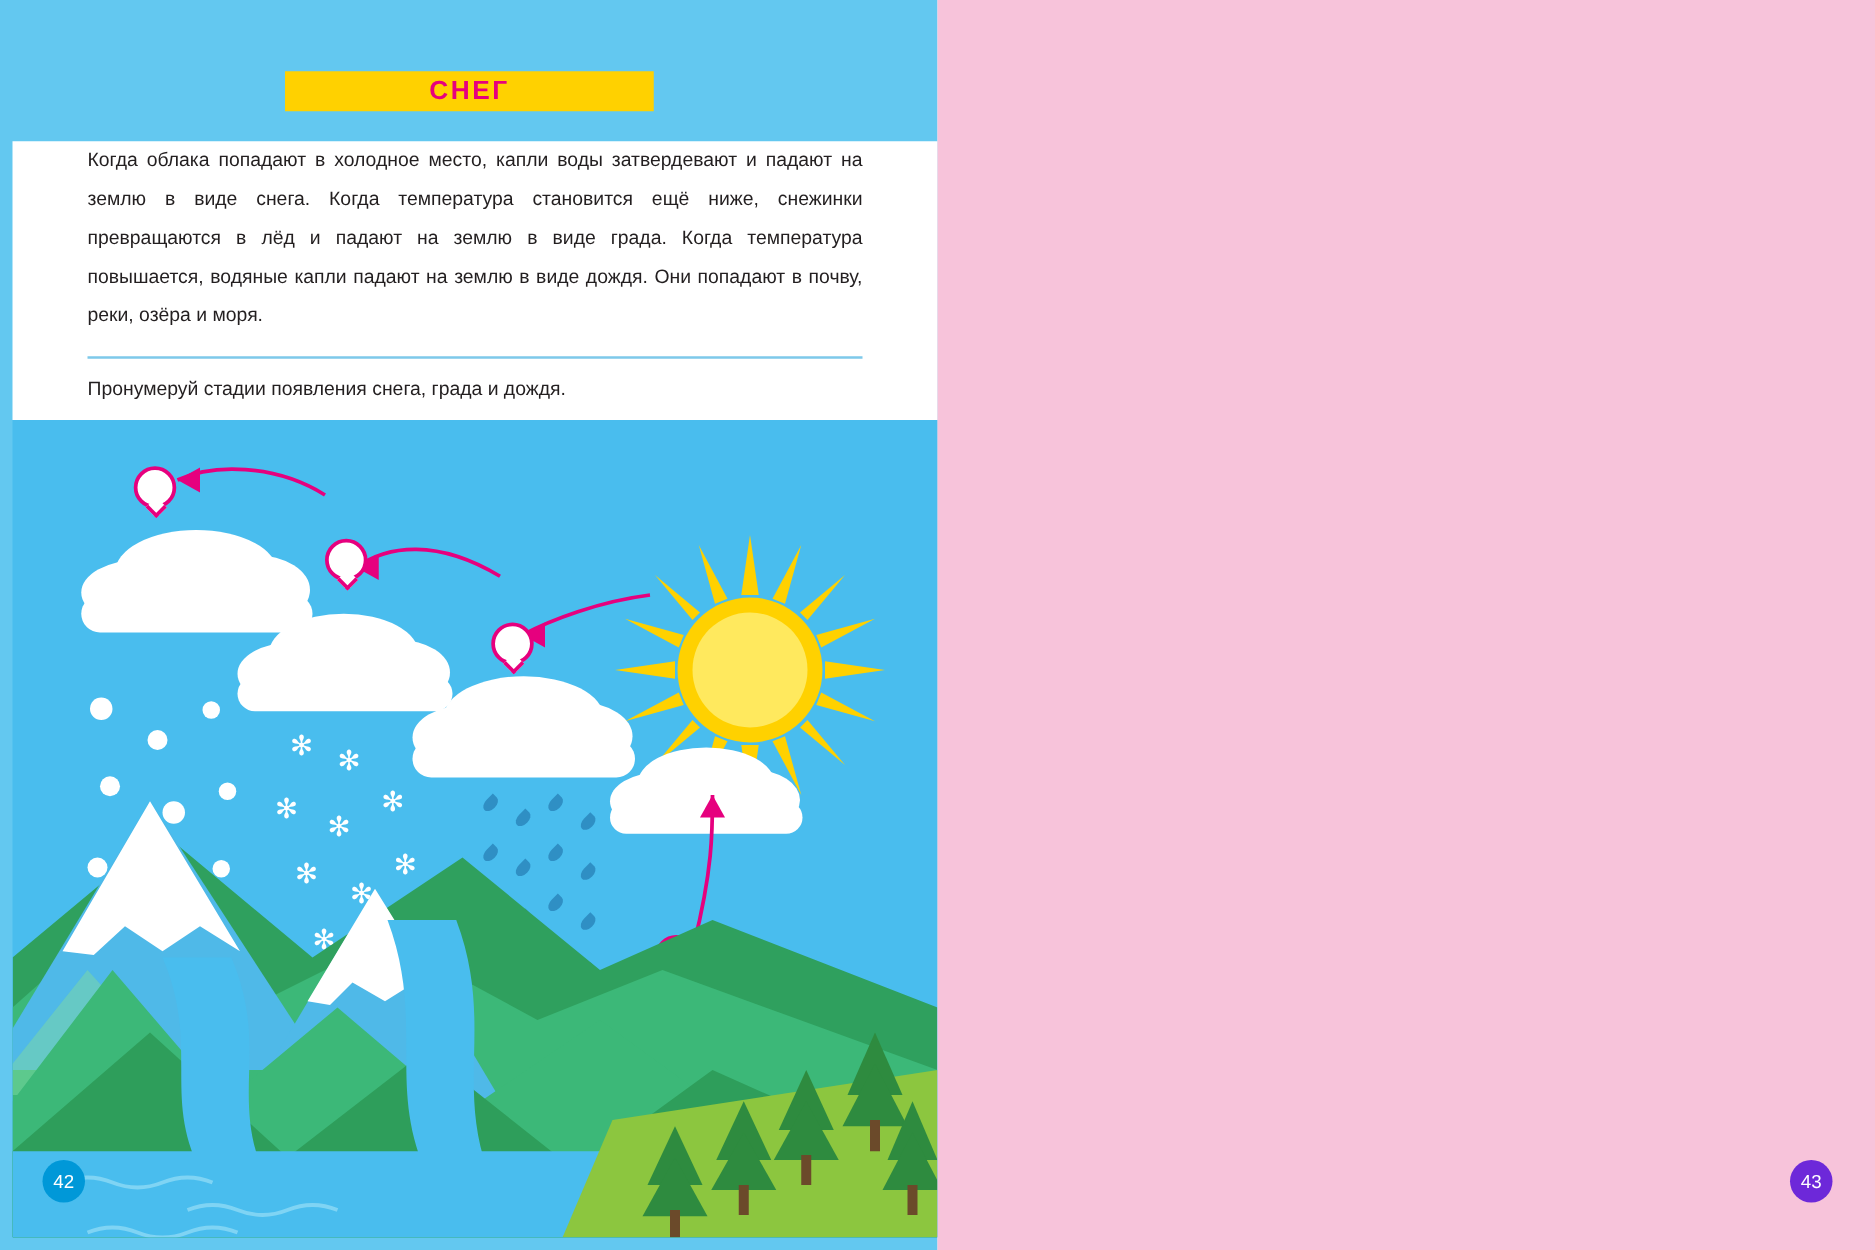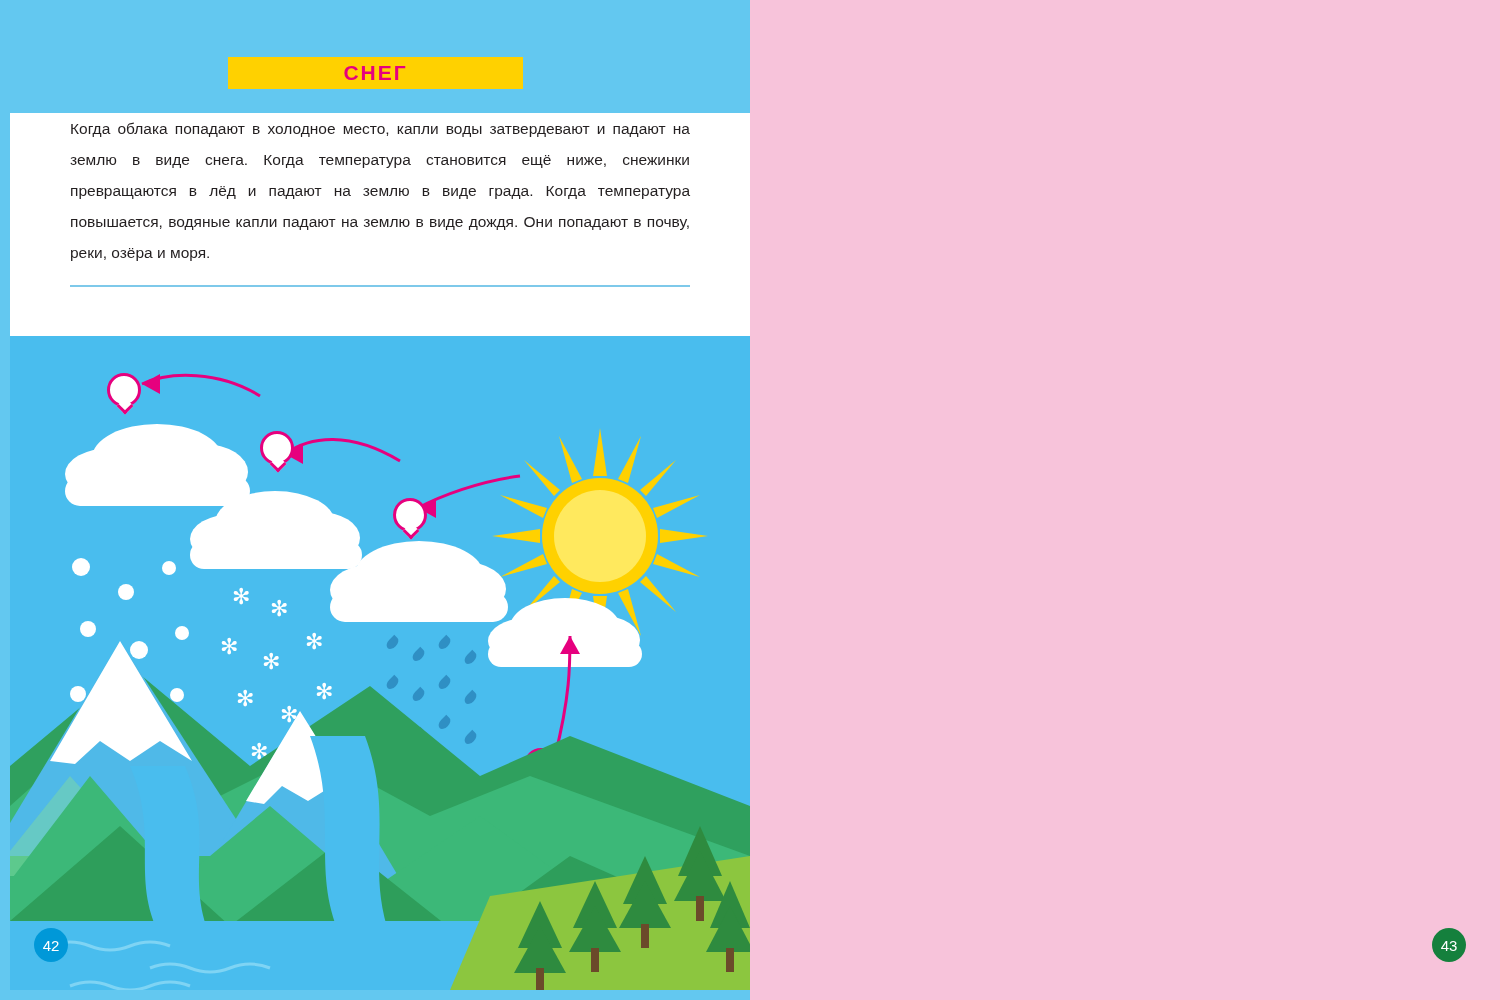--- a/index.html
+++ b/index.html
@@ -54,34 +54,35 @@
     background:#fff;border-right:3px solid #e6007e;border-bottom:3px solid #e6007e;
     transform:rotate(45deg);box-sizing:border-box;
   }
 
   .page-num{
     position:absolute;width:34px;height:34px;border-radius:50%;
     display:flex;align-items:center;justify-content:center;
     color:#fff;font-size:15px;font-weight:normal;
   }
   .pn-left{left:34px;bottom:38px;background:#0098d8;}
-  .pn-right{right:34px;bottom:38px;background:#15803d;}
+  .pn-right{right:34px;bottom:38px;background:#6d28d9;}
 </style>
 </head>
 <body>
 
 <div class="spread">
 
   <div class="page-left">
 
     <div class="banner banner-left">СНЕГ</div>
 
     <div class="text-card">
       <div class="para para1">Когда облака попадают в холодное место, капли воды затвердевают и падают на землю в виде снега. Когда температура становится ещё ниже, снежинки превращаются в лёд и падают на землю в виде града. Когда температура повышается, водяные капли падают на землю в виде дождя. Они попадают в почву, реки, озёра и моря.</div>
       <div class="divider"></div>
+      <div class="para para2">Пронумеруй стадии появления снега, града и дождя.</div>
     </div>
 
     <div class="illus">
 
       <svg width="230" height="230" style="position:absolute;left:475px;top:85px;">
         <g transform="translate(115,115)">
           <g fill="#ffd100">
             <g id="ray"></g>
           </g>
           <g fill="#ffd100">

